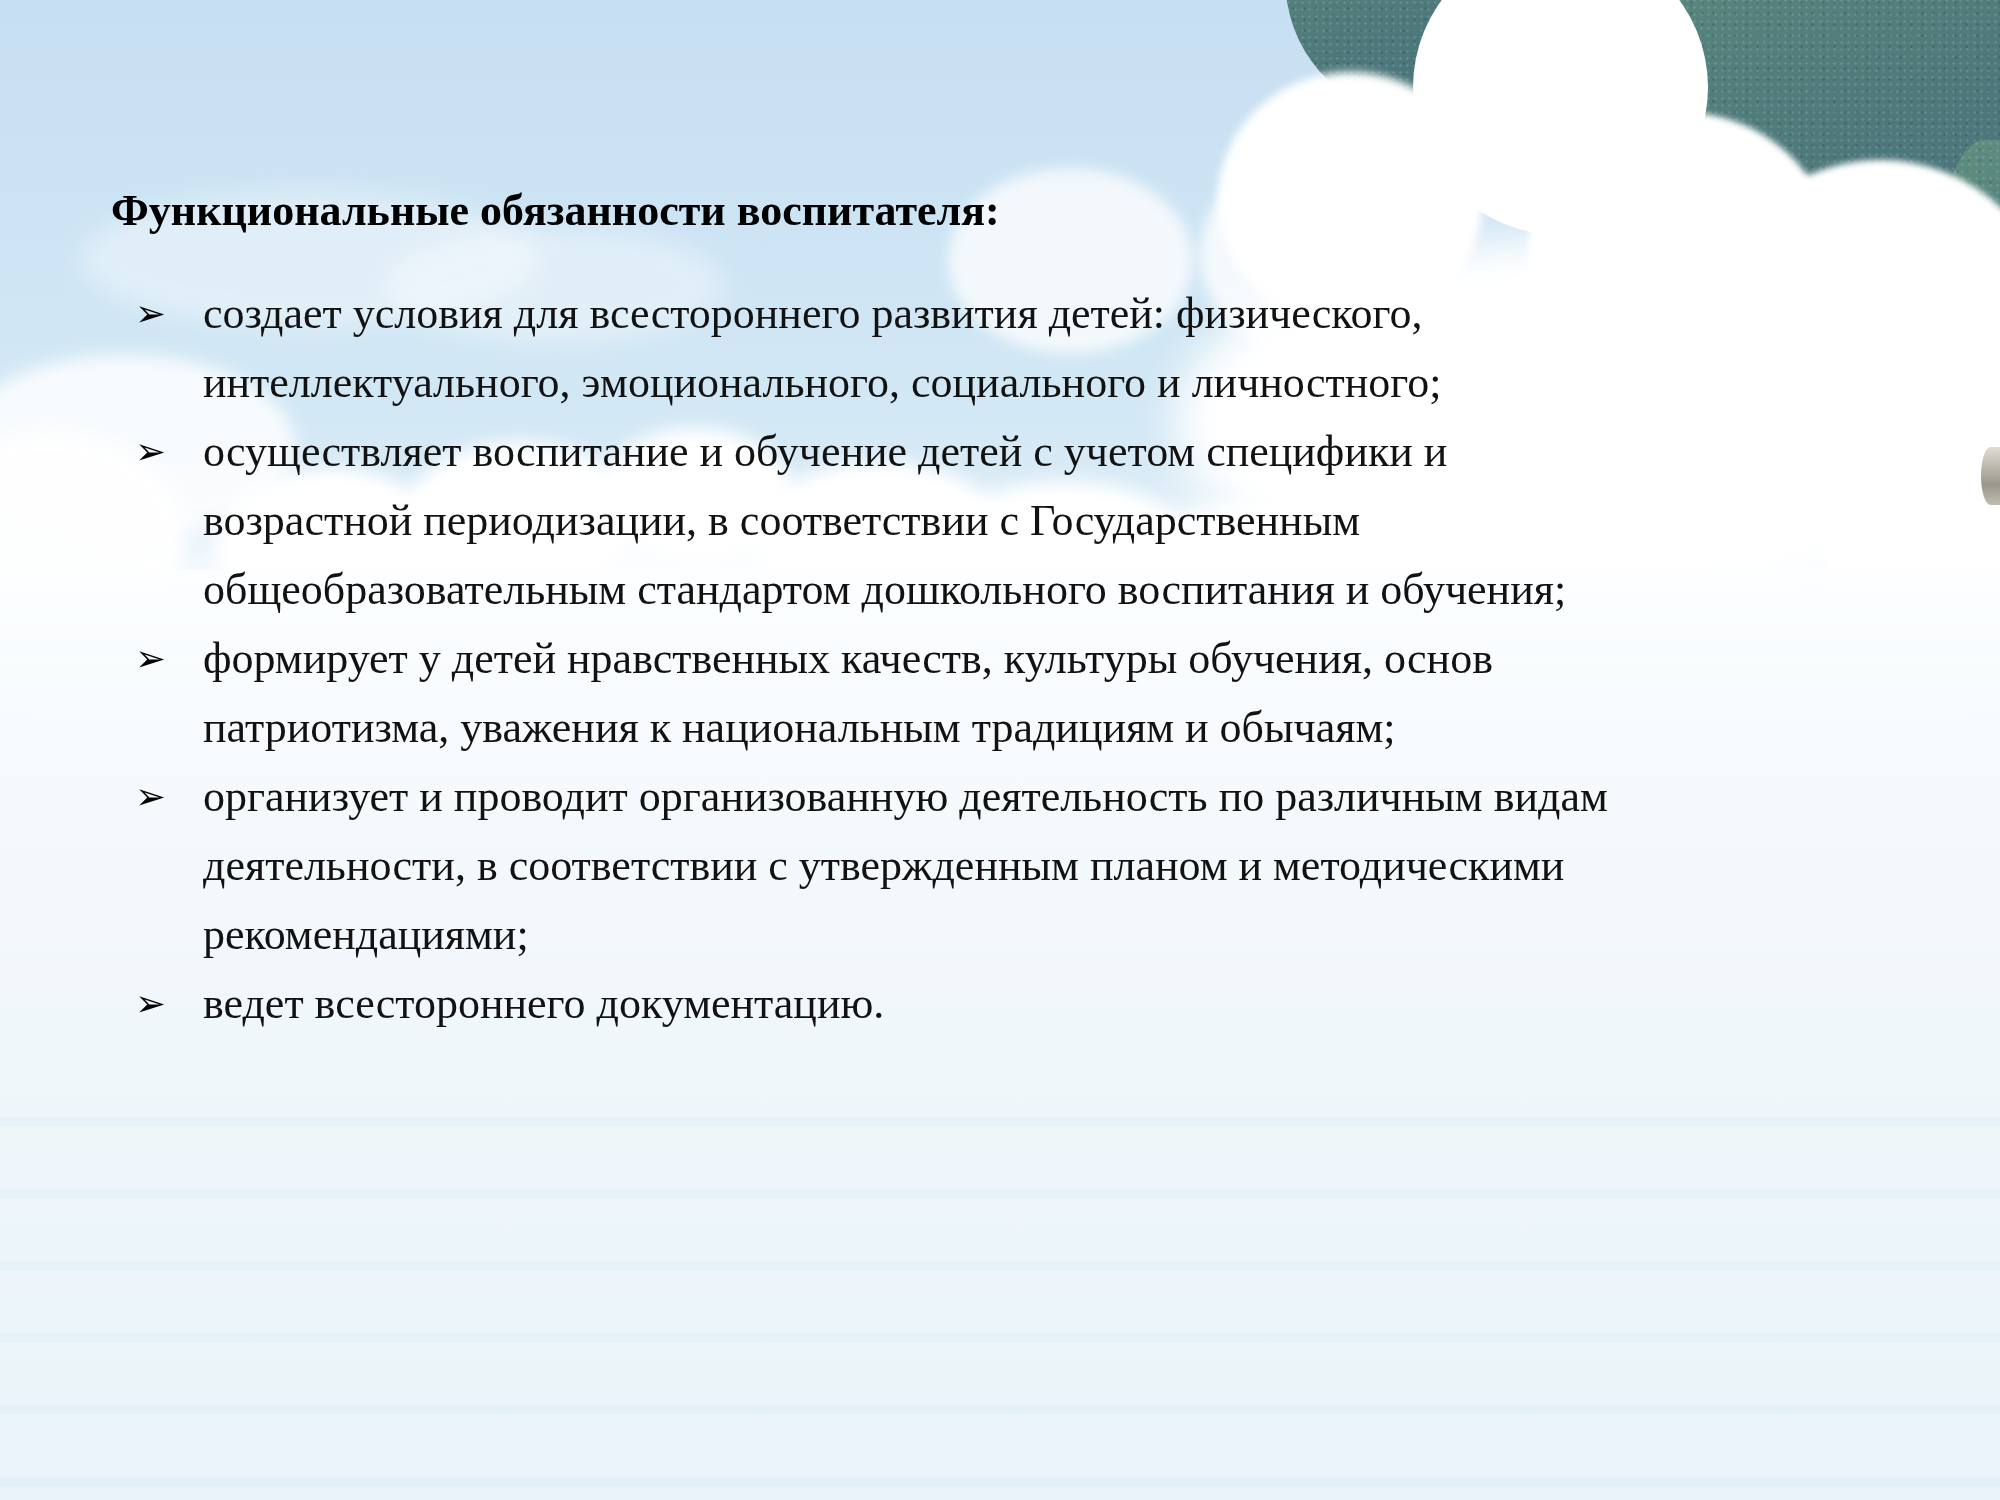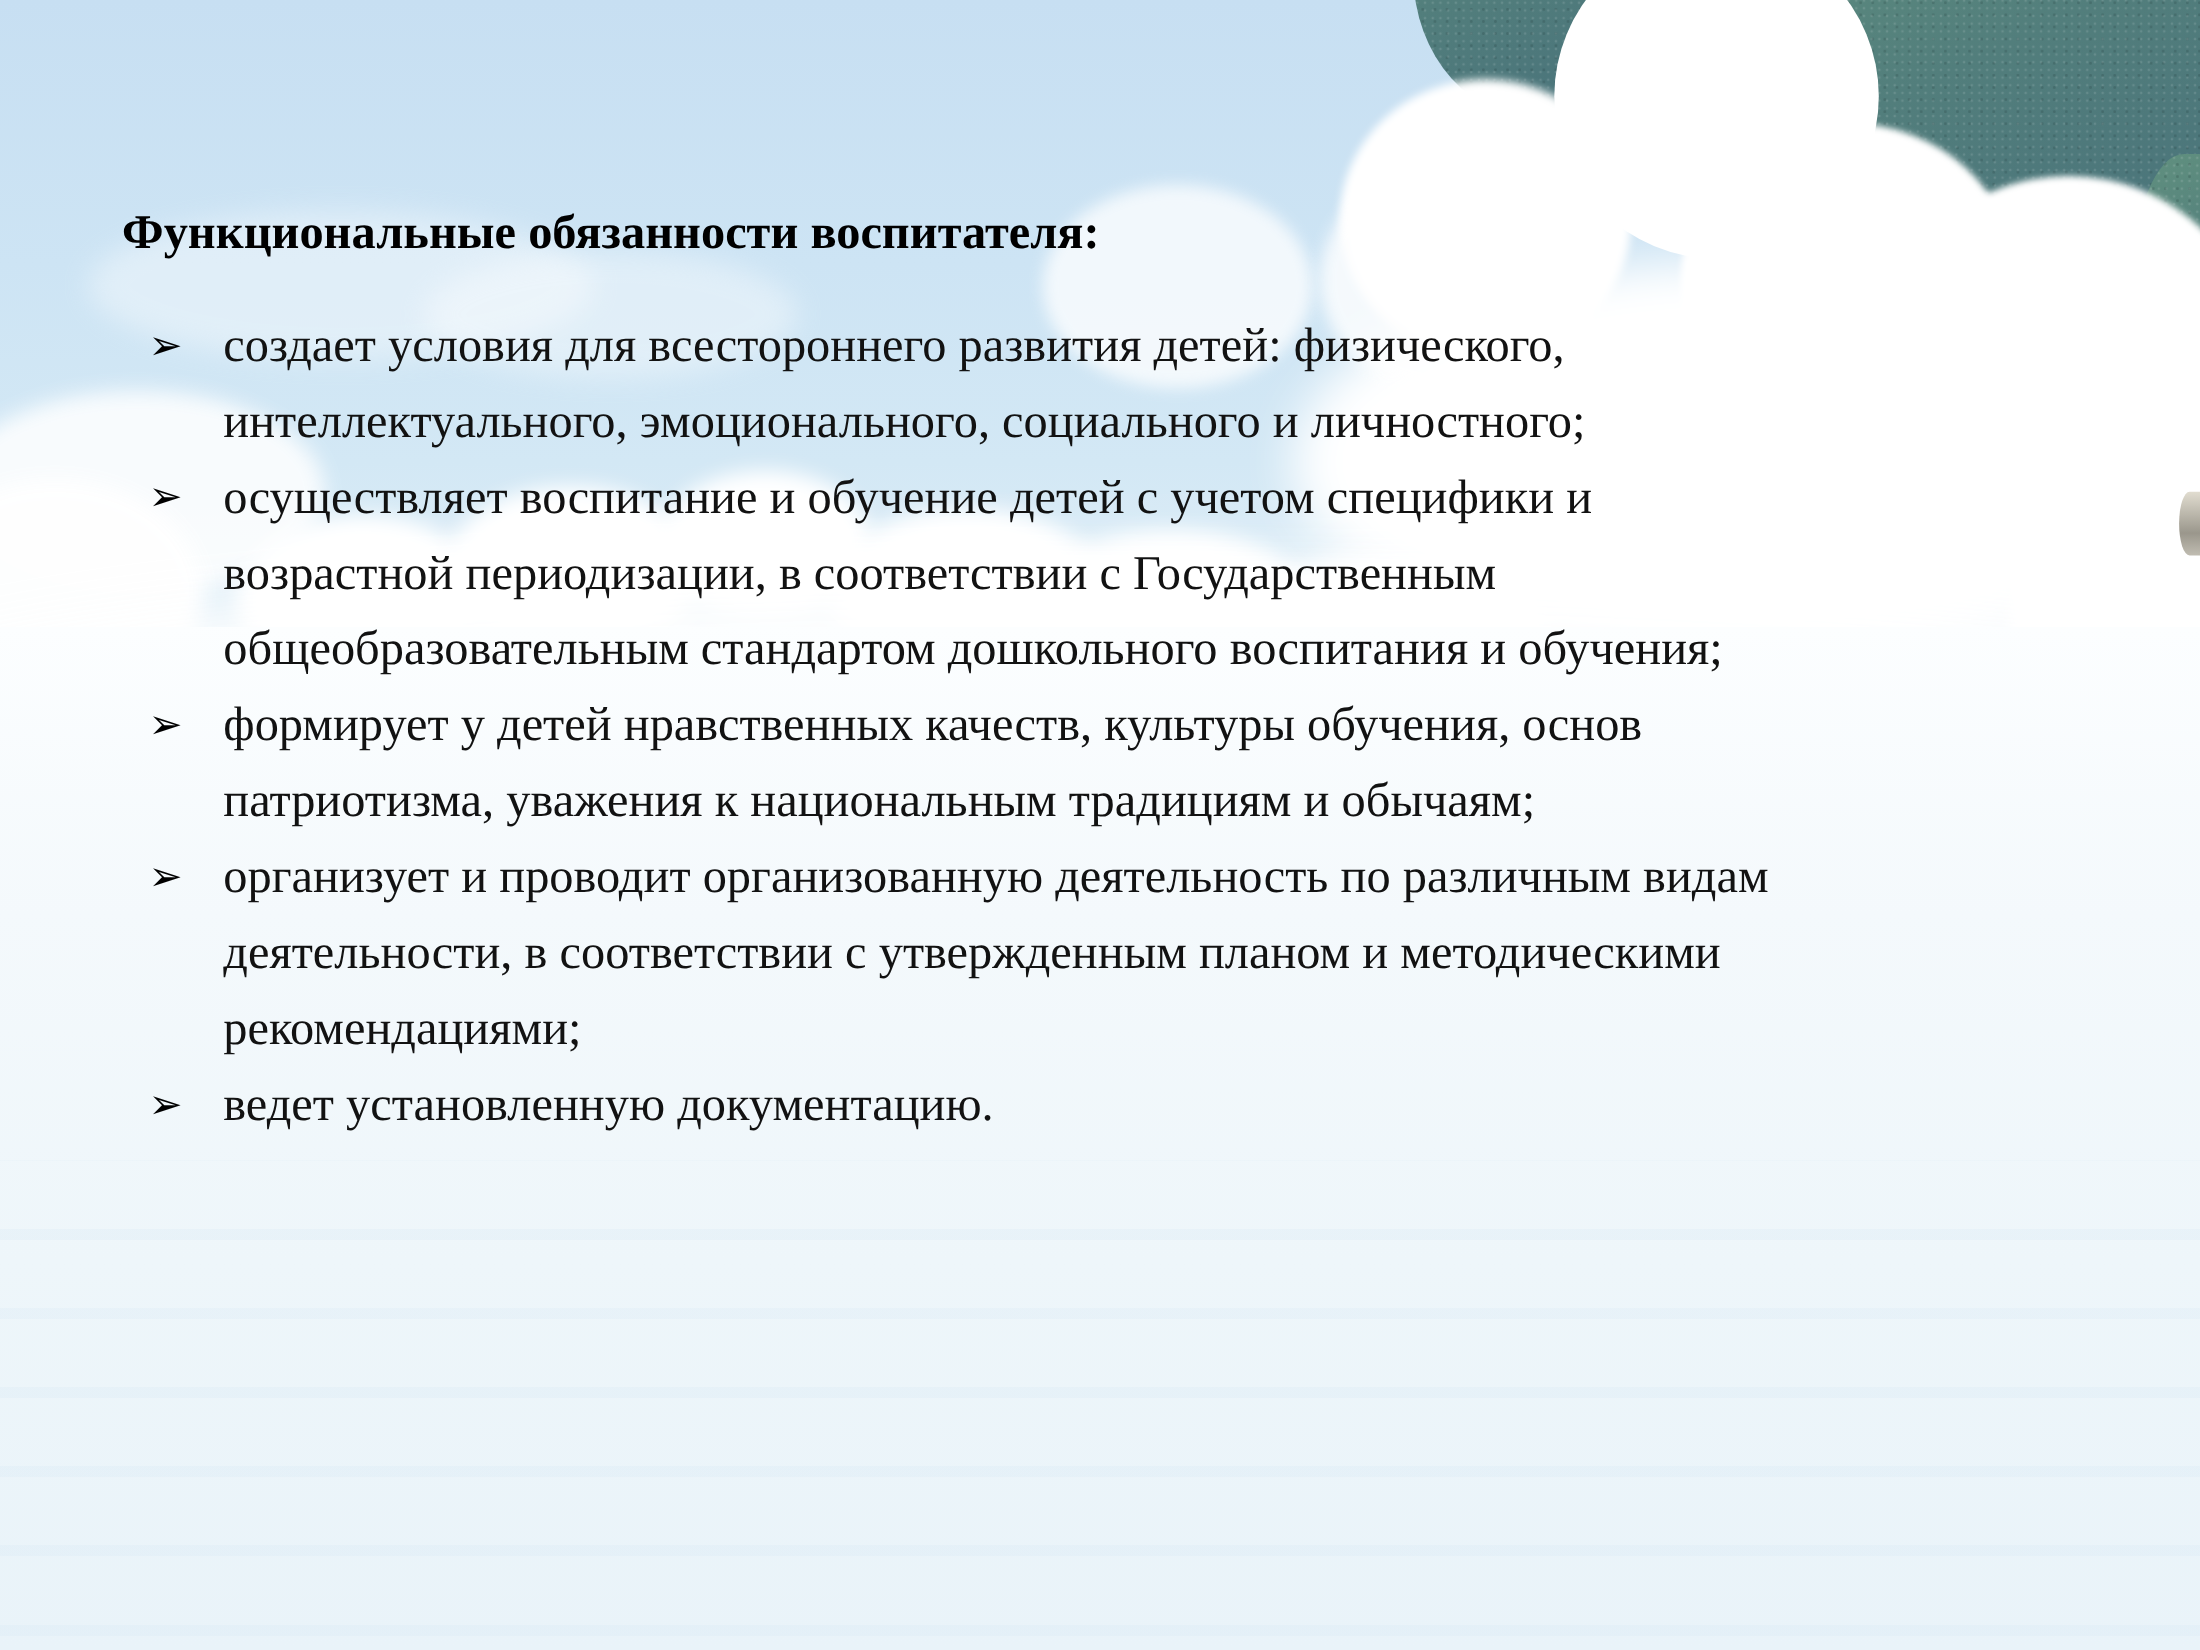--- a/index.html
+++ b/index.html
@@ -171,18 +171,18 @@
       <li>
         <span class="bullet">➢</span>
         <span class="item-text">формирует у детей нравственных качеств, культуры обучения, основ патриотизма, уважения к национальным традициям и обычаям;</span>
       </li>
       <li>
         <span class="bullet">➢</span>
         <span class="item-text">организует и проводит организованную деятельность по различным видам деятельности, в соответствии с утвержденным планом и методическими рекомендациями;</span>
       </li>
       <li>
         <span class="bullet">➢</span>
-        <span class="item-text">ведет установленную документацию.</span>
+        <span class="item-text">ведет всестороннего документацию.</span>
       </li>
     </ul>
   </div>
 
 </div>
 
 </body></html>

